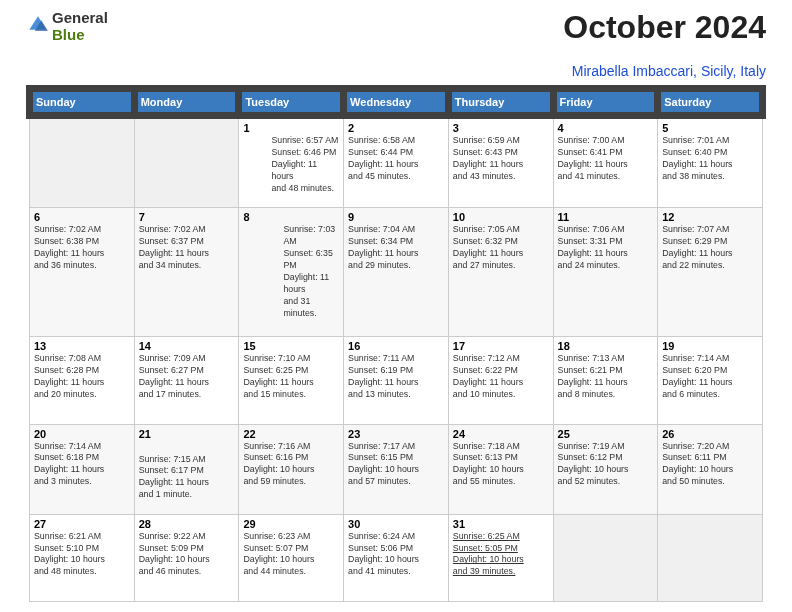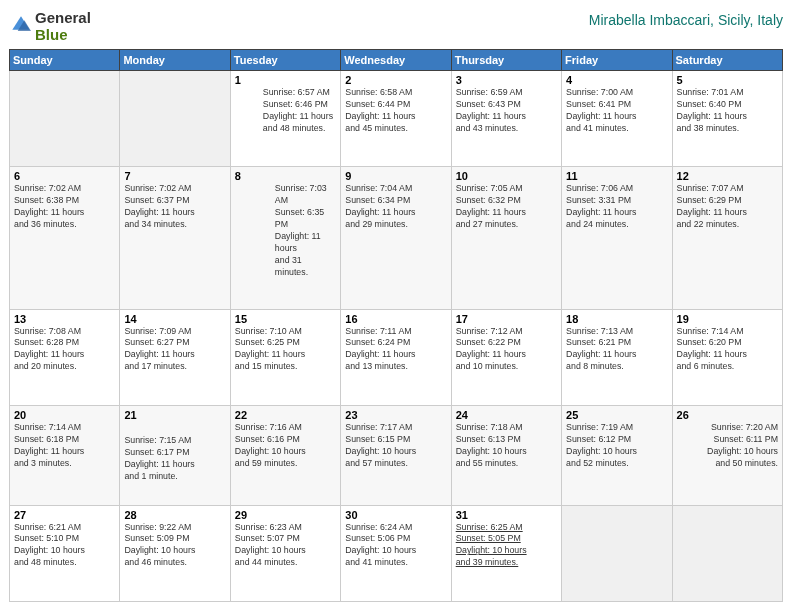--- a/index.html
+++ b/index.html
@@ -6,21 +6,21 @@
     body {
       font-family: Arial, sans-serif;
       background: #fff;
       width: 792px;
       height: 612px;
       overflow: hidden;
     }
     .page {
       width: 792px;
       height: 612px;
-      padding: 10px 9px;
+      padding: 10px 26px;
       display: flex;
       flex-direction: column;
     }
     .header {
       display: flex;
       justify-content: space-between;
       align-items: flex-start;
       margin-bottom: 6px;
     }
     .logo {
@@ -36,36 +36,36 @@
       text-align: right;
     }
     .month-title {
       font-size: 32px;
       font-weight: bold;
       color: #222;
       line-height: 1.1;
     }
     .location {
       font-size: 14px;
-      color: #0f766e;
-      margin-top: 2px;
+      color: #1d4ed8;
+      margin-top: 18px;
     }
     .calendar {
       flex: 1;
       border-collapse: collapse;
       width: 100%;
       font-size: 9.5px;
     }
     .calendar th {
       background: #3a7abf;
       color: #fff;
       padding: 4px 3px;
       text-align: left;
       font-size: 11px;
-      border: 1px solid #404040;
+      border: 7px solid #404040;
     }
     .calendar td {
       border: 1px solid #ccc;
       vertical-align: top;
       padding: 3px 4px;
       width: calc(100% / 7);
       height: 78px;
       background: #fff;
     }
     .calendar tr:nth-child(even) td {
@@ -97,20 +97,21 @@
           <polygon points="15,2 28,22 2,22" fill="#4a90d9"></polygon>
           <polygon points="20,8 30,24 10,24" fill="#2a5fa0" opacity="0.7"></polygon>
         </svg>
       </div>
       <div style="margin-left:4px;">
         <div style="font-size:15px;font-weight:bold;color:#333;line-height:1.1;">General</div>
         <div style="font-size:15px;font-weight:bold;color:#4d7c0f;line-height:1.1;">Blue</div>
       </div>
     </div>
     <div class="title-block">
+      <div class="month-title">October 2024</div>
       <div class="location">Mirabella Imbaccari, Sicily, Italy</div>
     </div>
   </div>
 
   <table class="calendar">
     <thead>
       <tr>
       <th>Sunday</th>
           <th>Monday</th>
           <th>Tuesday</th>
@@ -229,21 +230,21 @@
           <td>
             <span class="day-number">15</span>
             <div class="day-info" style="white-space: pre-line;">Sunrise: 7:10 AM
 Sunset: 6:25 PM
 Daylight: 11 hours
 and 15 minutes.</div>
           </td>
           <td>
             <span class="day-number">16</span>
             <div class="day-info" style="white-space: pre-line;">Sunrise: 7:11 AM
-Sunset: 6:24 PM
+Sunset: 6:19 PM
 Daylight: 11 hours
 and 13 minutes.</div>
           </td>
           <td>
             <span class="day-number">17</span>
             <div class="day-info" style="white-space: pre-line;">Sunrise: 7:12 AM
 Sunset: 6:22 PM
 Daylight: 11 hours
 and 10 minutes.</div>
           </td>
@@ -300,21 +301,21 @@
           </td>
           <td>
             <span class="day-number">25</span>
             <div class="day-info" style="white-space: pre-line;">Sunrise: 7:19 AM
 Sunset: 6:12 PM
 Daylight: 10 hours
 and 52 minutes.</div>
           </td>
           <td>
             <span class="day-number">26</span>
-            <div class="day-info" style="white-space: pre-line; text-align: right;">Sunrise: 7:20 AM
+            <div class="day-info" style="white-space: pre-line;">Sunrise: 7:20 AM
 Sunset: 6:11 PM
 Daylight: 10 hours
 and 50 minutes.</div>
           </td>
         </tr>
         <tr>
           <td>
             <span class="day-number">27</span>
             <div class="day-info" style="white-space: pre-line;">Sunrise: 6:21 AM
 Sunset: 5:10 PM

